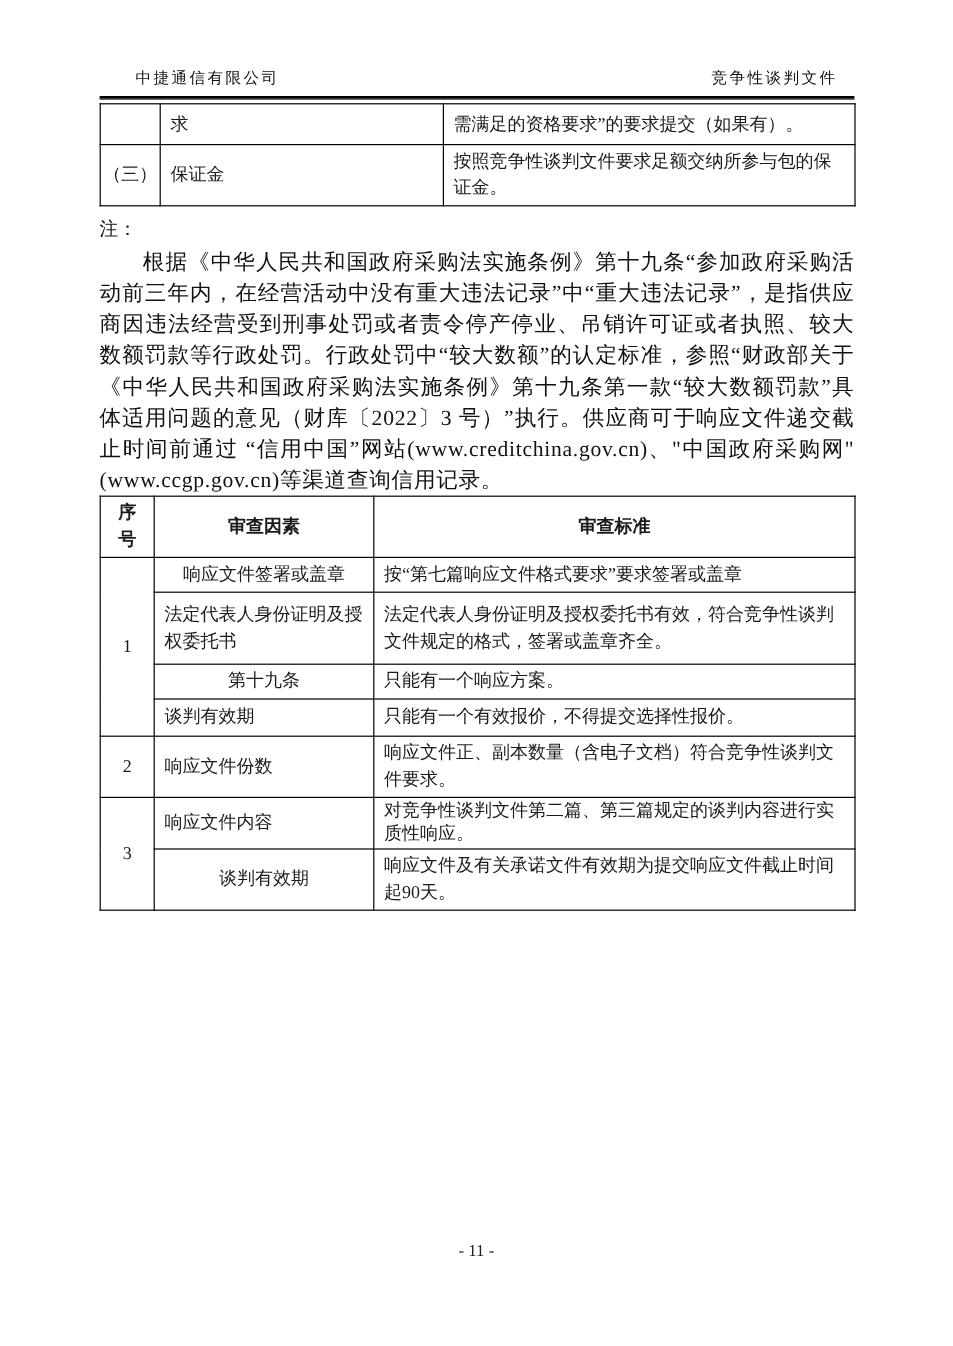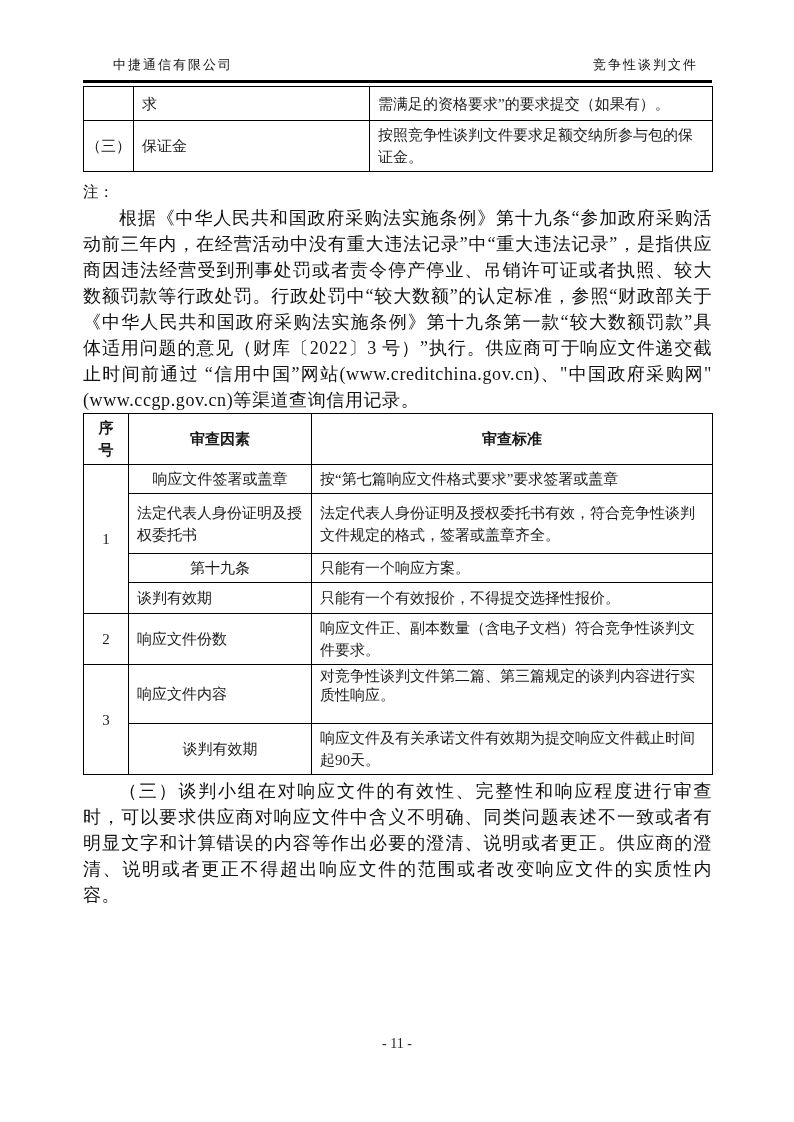--- a/index.html
+++ b/index.html
@@ -52,21 +52,21 @@
   .c-num { text-align: center; padding: 3px 2px; }
   .th td {
     font-weight: bold;
     text-align: center;
     height: 31px;
   }
   .t1 td { height: 34px; }
   .h29 { height: 29px; text-align: center; }
   .h31 { height: 31px; }
   .h60 { height: 60px; }
-  .tight { line-height: 19px; padding-top: 2px; padding-bottom: 18px; }
+  .tight { line-height: 19px; padding-top: 2px; padding-bottom: 2px; }
   
   .note-label {
     font-size: 15.5px;
     line-height: 26px;
     margin-top: 7px;
   }
   p.body {
     font-size: 18px;
     line-height: 26px;
     text-align: justify;
@@ -160,18 +160,17 @@
         <td>响应文件内容</td>
         <td class="tight">对竞争性谈判文件第二篇、第三篇规定的谈判内容进行实质性响应。</td>
       </tr>
       <tr>
         <td class="h29">谈判有效期</td>
         <td>响应文件及有关承诺文件有效期为提交响应文件截止时间起90天。</td>
       </tr>
     </tbody>
       </table>
 
-    <p class="body after-tbl">（三）谈判小组在对响应文件的有效性、完整性和响应程度进行审查时，可以要求供应商对响应文件中含义不明确、同类问题表述不一致或者有明显文字和计算错误的内容等作出必要的澄清、说明或者更正。供应商的澄清、说明或者更正不得超出响应文件的范围或者改变响应文件的实质性内容。</p>
 
   </div>
 
   <div class="footer">- 11 -</div>
 </div>
 
 </body></html>

